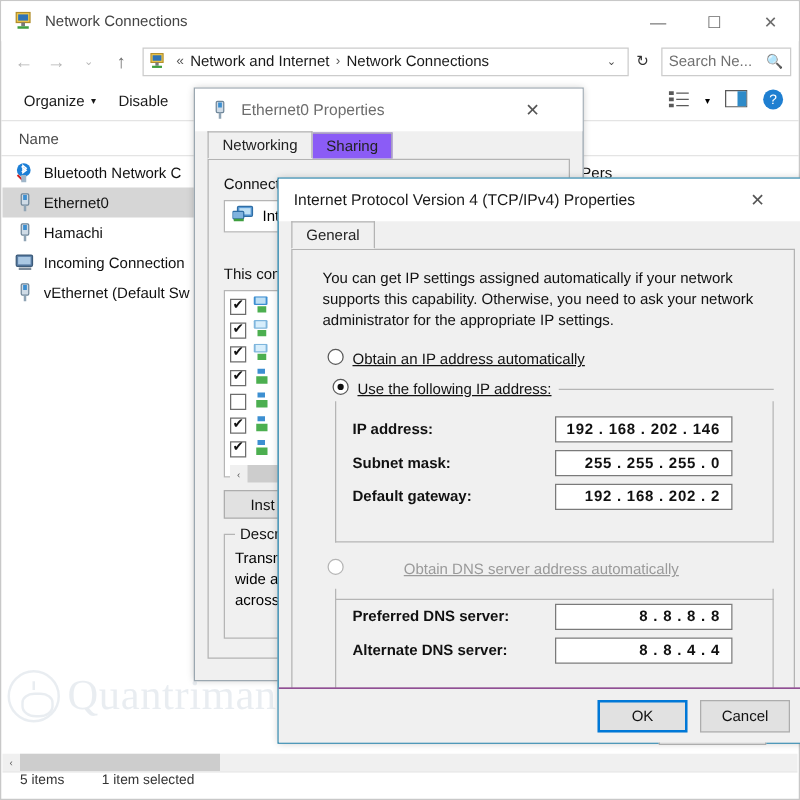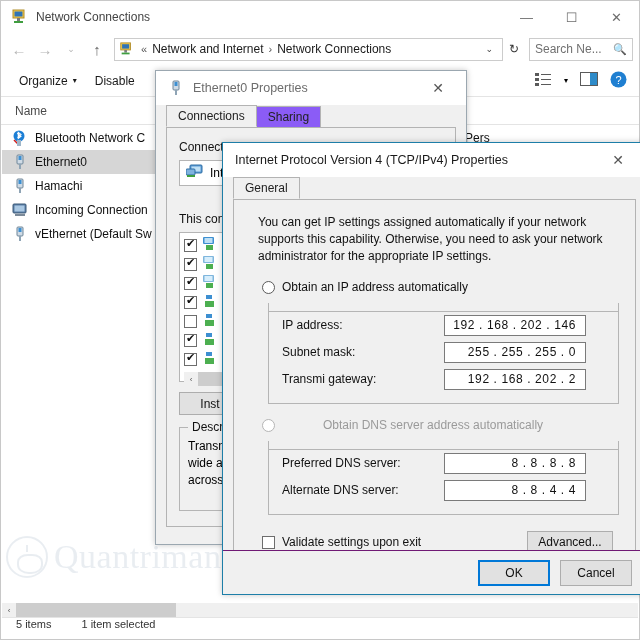--- a/index.html
+++ b/index.html
@@ -58,21 +58,21 @@
   
   #watermark { position:absolute; left:6px; top:527px; width:230px; height:60px;
                display:flex; align-items:center; gap:6px; opacity:.30; pointer-events:none; }
   .wm-circle { width:42px; height:42px; border-radius:50%; border:2px solid #b9c6d4; position:relative; flex:none; }
   .wm-circle:before { content:""; position:absolute; left:50%; top:7px; width:2px; height:7px; background:#b9c6d4; transform:translateX(-50%); }
   .wm-circle:after { content:""; position:absolute; left:9px; top:16px; width:22px; height:16px; border:2px solid #b9c6d4; border-radius:40% 40% 45% 45%; }
   .wm-text { font-size:34px; color:#b9c6d4; font-family:"Liberation Serif", serif; letter-spacing:.5px; }
 
   
   .dlg { position:absolute; background:#f0f0f0; border:1px solid #9ba7b0; box-shadow:0 0 6px rgba(0,0,0,.22); }
-  .dlg-title { height:34px; display:flex; align-items:center; padding:0 8px 0 12px; background:#fff; }
+  .dlg-title { height:34px; display:flex; align-items:center; padding:0 20px 0 12px; background:#fff; }
   .dlg-ticon { width:16px; height:16px; margin-right:9px; position:relative; flex:none; }
   .dlg-ttext { font-size:12.5px; color:#6d6d6d; }
   .dlg-close { margin-left:auto; width:40px; height:32px; display:flex; align-items:center; justify-content:center; color:#555; font-size:14px; }
 
   
   .tabstrip { display:flex; padding-left:10px; height:22px; align-items:flex-end; }
   .tab { border:1px solid #b3b3b3; border-bottom:none; background:#8b5cf6; padding:3px 11px 3px; font-size:12px; color:#222; margin-right:-1px; }
   .tab.active { background:#f0f0f0; border-bottom:1px solid #f0f0f0; position:relative; z-index:2; }
   .tabpanel { border:1px solid #b3b3b3; background:#f0f0f0; margin:0 10px; position:relative; }
 
@@ -89,27 +89,27 @@
          display:inline-flex; align-items:center; justify-content:center; font-family:"Liberation Sans", sans-serif; }
   .groupbox { border:1px solid #b5b5b5; position:relative; }
   .gb-title { position:absolute; top:-8px; left:8px; background:#f0f0f0; padding:0 4px; font-size:12px; color:#111; }
 
   
   #ipv4-dlg { left:222px; top:142px; width:425px; height:453px; border:1px solid #1d7ea8; }
   .ip-body { padding:14px 16px 0; font-size:12px; color:#111; line-height:17px; }
   .radio { width:13px; height:13px; border-radius:50%; border:1px solid #5a5a5a; background:#fff; position:relative; flex:none; }
   .radio.on:after { content:""; position:absolute; left:3px; top:3px; width:5px; height:5px; border-radius:50%; background:#111; }
   .radio.dis { border-color:#b5b5b5; }
-  .rrow { display:flex; align-items:center; gap:7px; }
+  .rrow { display:flex; align-items:flex-start; gap:7px;text-decoration:underline; }
   .rrow.dis { color:#9a9a9a;gap:48px; }
   .fieldrow { display:flex; align-items:center; height:27px; }
   .flabel { width:162px; font-size:12px; }
   .ipfield { width:142px; height:21px; border:1px solid #7a7a7a; background:#fff; display:flex; align-items:center; justify-content:flex-end;
              padding-right:9px; font-size:12px; letter-spacing:.6px; font-family:"Liberation Sans", sans-serif; }
-  .ip-section { border:1px solid #b5b5b5; border-top:none; margin:0 0 0 6px; padding:9px 0 10px 13px; position:relative; }
+  .ip-section { border:1px solid #b5b5b5; border-top:none; margin:0 0 0 6px; padding:9px 0 22px 13px; position:relative;font-weight:bold; }
   .sect-wrap { position:relative; margin-top:4px; }
   .sect-head { position:relative; z-index:2; display:inline-flex; background:#f0f0f0; padding-right:6px; margin-left:4px; }
   .sect-topline { position:absolute; left:6px; right:0; top:8px; height:1px; background:#b5b5b5; }
   .dlg-footer { position:absolute; left:0; right:0; bottom:0; height:44px; background:#f0f0f0; border-top:1px solid #701a75;
                 display:flex; align-items:center; justify-content:flex-end; padding-right:14px; gap:10px; }
   .btn-default { border:2px solid #0078d7; height:26px; padding:0 8px; min-width:72px; }
   .btn-plain { height:26px; min-width:72px; }
 </style>
 </head>
 <body>
@@ -289,21 +289,21 @@
         <rect x="5" y="1" width="6" height="9" rx="1" fill="#cfdbe6" stroke="#6f8699"></rect>
         <rect x="6.5" y="2" width="3" height="4" fill="#3d8fd1"></rect>
         <rect x="7" y="10" width="2" height="5" fill="#8fa4b5"></rect>
       </svg>
     </span>
     <span class="dlg-ttext">Ethernet0 Properties</span>
     <span class="dlg-close">✕</span>
   </div>
 
   <div class="tabstrip">
-    <div class="tab active">Connections</div>
+    <div class="tab active">Networking</div>
     <div class="tab">Sharing</div>
   </div>
 
   <div class="tabpanel" style="height:400px; padding:12px 12px 0;">
     <div class="eth-lbl">Connect us</div>
     <div class="eth-combobox" style="margin-top:6px;">
       <span>
         <svg width="17" height="15" viewBox="0 0 17 15">
           <rect x="4" y="1" width="12" height="8" rx="1" fill="#5b9bd5" stroke="#2f6ea5"></rect>
           <rect x="5.5" y="2.5" width="9" height="5" fill="#bfe0f5"></rect>
@@ -426,31 +426,35 @@
 
       <div style="padding:0 6px 0 8px;">You can get IP settings assigned automatically if your network supports this capability. Otherwise, you need to ask your network administrator for the appropriate IP settings.</div>
 
       <div class="rrow" style="margin-top:14px; margin-left:12px;">
         <span class="radio"></span>
         <span>Obtain an IP address automatically</span>
       </div>
 
       <div class="sect-wrap" style="margin-top:7px; margin-left:12px;">
         <div class="sect-topline"></div>
+        <div class="rrow sect-head">
+          <span class="radio on"></span>
+          <span>Use the following IP address:</span>
+        </div>
         <div class="ip-section">
           <div class="fieldrow">
             <span class="flabel">IP address:</span>
             <span class="ipfield">192 . 168 . 202 . 146</span>
           </div>
           <div class="fieldrow">
             <span class="flabel">Subnet mask:</span>
             <span class="ipfield">255 . 255 . 255 .   0</span>
           </div>
           <div class="fieldrow">
-            <span class="flabel">Transmi gateway:</span>
+            <span class="flabel">Default gateway:</span>
             <span class="ipfield">192 . 168 . 202 .   2</span>
           </div>
         </div>
       </div>
 
       <div class="rrow dis" style="margin-top:13px; margin-left:12px;">
         <span class="radio dis"></span>
         <span>Obtain DNS server address automatically</span>
       </div>
 

